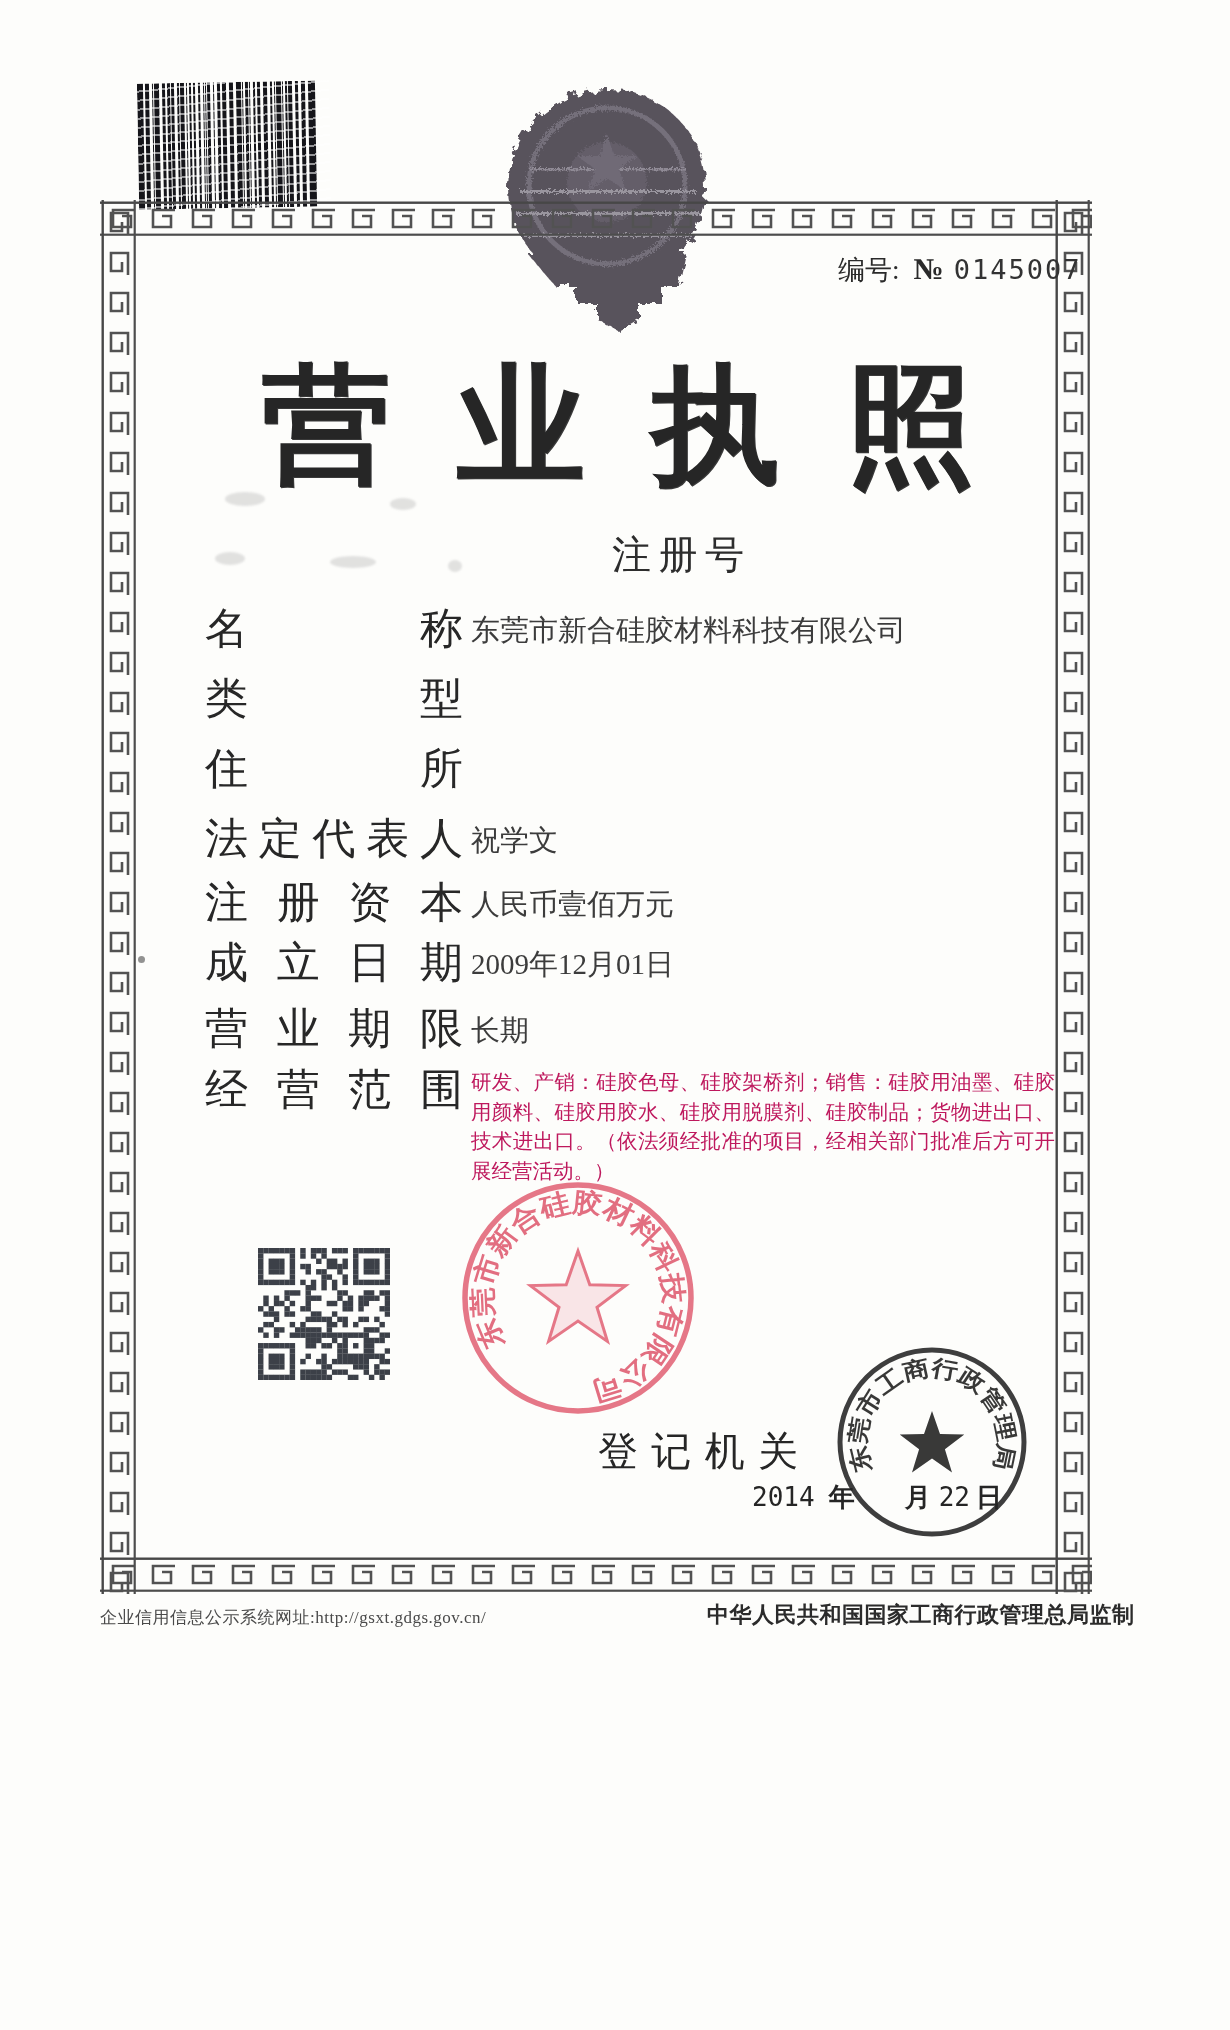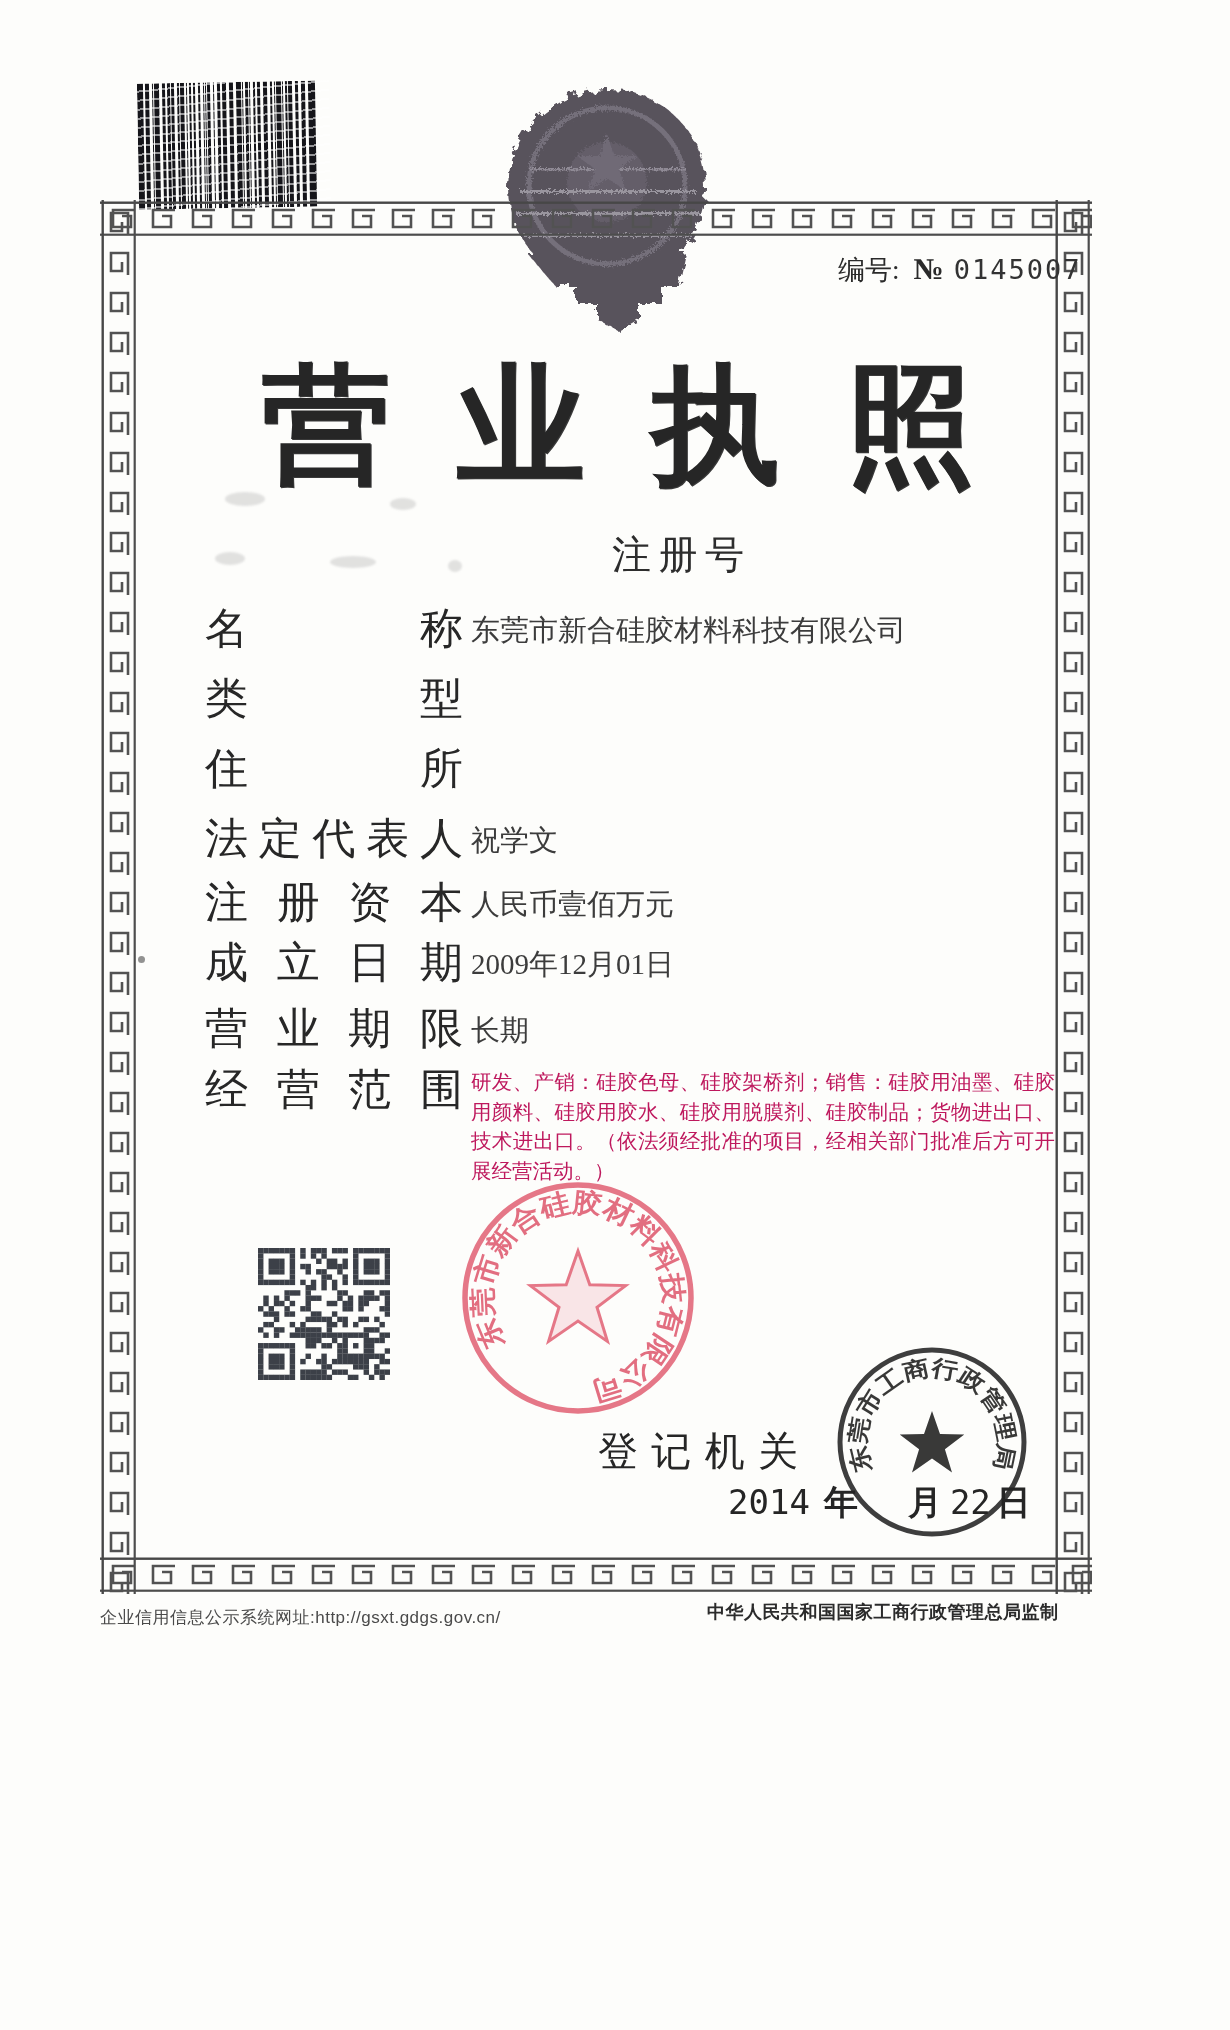--- a/index.html
+++ b/index.html
@@ -49,31 +49,31 @@
   
   #qr{left:258px;top:1248px;width:132px;height:132px;}
 
   
   #company-seal{left:428px;top:1148px;width:300px;height:300px;opacity:.82;}
   #registrar-seal{left:822px;top:1332px;width:220px;height:220px;opacity:.88;}
 
   
   #registrar-row{left:598px;top:1424px;width:200px;display:flex;justify-content:space-between;
     font-size:40px;color:#262626;font-weight:500;}
-  #date-line{left:728px;top:1480px;font-size:34px;color:#252525;white-space:nowrap;text-align:right;}
+  #date-line{left:752px;top:1480px;font-size:26px;color:#252525;white-space:nowrap;text-align:right;}
   #date-line .y{margin-right:14px;font-family:"DejaVu Sans Mono","Liberation Mono",monospace;}
   #date-line .yu{margin-right:50px;font-weight:600;}
   #date-line .mu{margin-right:8px;font-weight:600;}
   #date-line .d{margin-right:6px;font-family:"DejaVu Sans Mono","Liberation Mono",monospace;}
   #date-line .du{font-weight:600;}
 
   
   #footer-left{left:100px;top:1606px;font-size:17px;color:#4a4a4a;letter-spacing:.5px;
-    font-family:Liberation Sans, sans-serif;}
-  #footer-right{left:707px;top:1600px;font-size:18px;color:#2b2b2b;font-weight:600;letter-spacing:.5px;}
+    font-family:Liberation Serif, serif;}
+  #footer-right{left:707px;top:1600px;font-size:22px;color:#2b2b2b;font-weight:600;letter-spacing:.5px;}
 
   
   .smudge{background:#9a9a9a;opacity:.28;border-radius:50%;filter:blur(1px);}
   #dot1{left:138px;top:956px;width:7px;height:7px;background:#777;border-radius:50%;opacity:.8;}
 </style>
 </head>
 <body>
 
 <div id="barcode" class="abs">
     <div class="bar" style="width:6px;margin-right:2px"></div>

